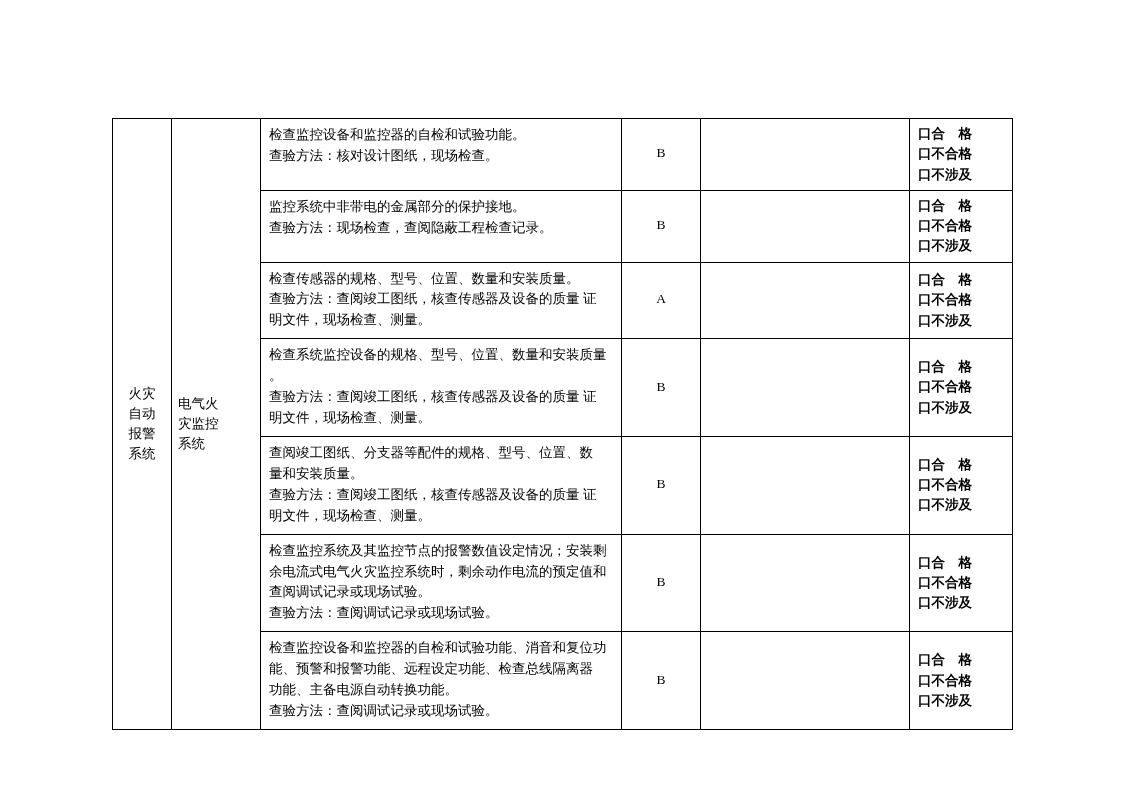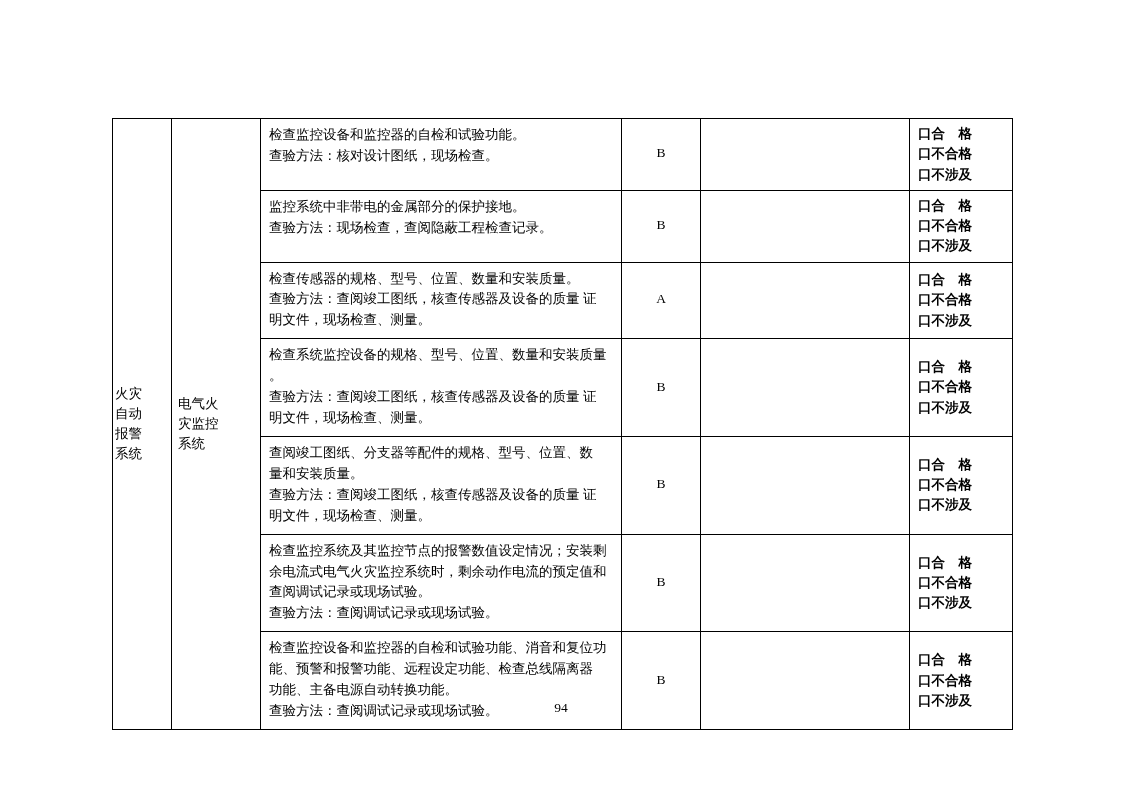--- a/index.html
+++ b/index.html
@@ -33,21 +33,21 @@
   .doc-table td {
     border: 1px solid #000000;
     padding: 6px 8px 7px 8px;
     vertical-align: top;
     font-size: 13.5px;
     line-height: 1.55;
     font-family: "Liberation Serif", "DejaVu Serif", serif;
   }
   td.col-category {
     width: 54px;
-    text-align: left;
+    text-align: center;
     vertical-align: middle;
     padding: 21px 2px;
   }
   td.col-system {
     width: 76px;
     vertical-align: middle;
     padding: 4px 6px;
   }
   td.col-item {
     width: 344px;
@@ -212,15 +212,14 @@
         <td class="col-check">
           <span class="check-line">口合　格</span>
           <span class="check-line">口不合格</span>
           <span class="check-line">口不涉及</span>
         </td>
       </tr>
 
     </tbody>
   </table>
 
-  <div class="page-number">94</div>
 
 </div>
 
 </body></html>

